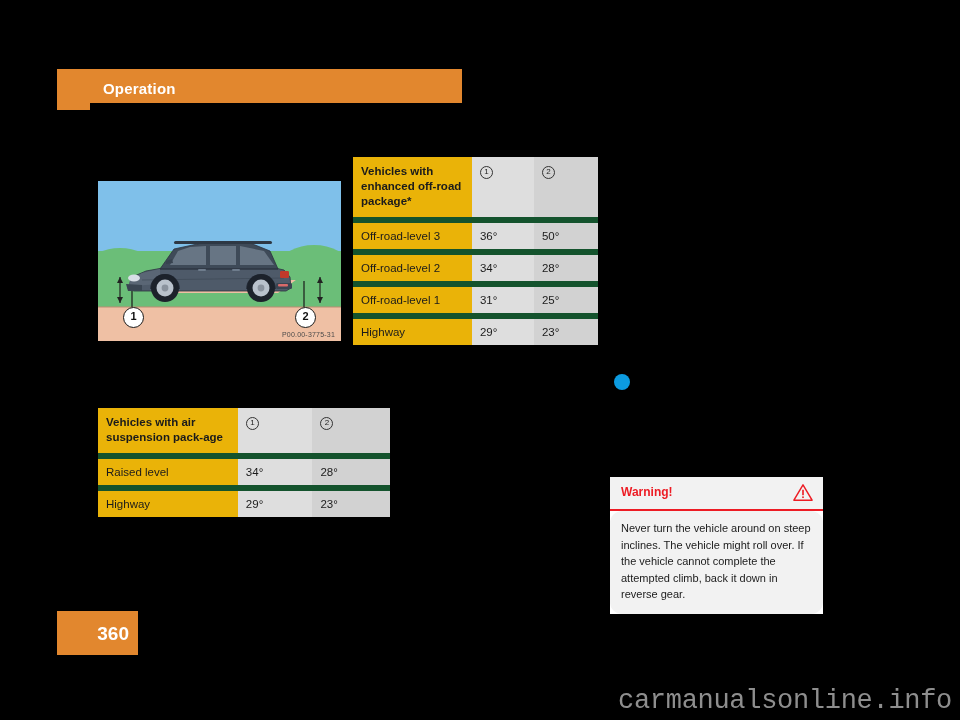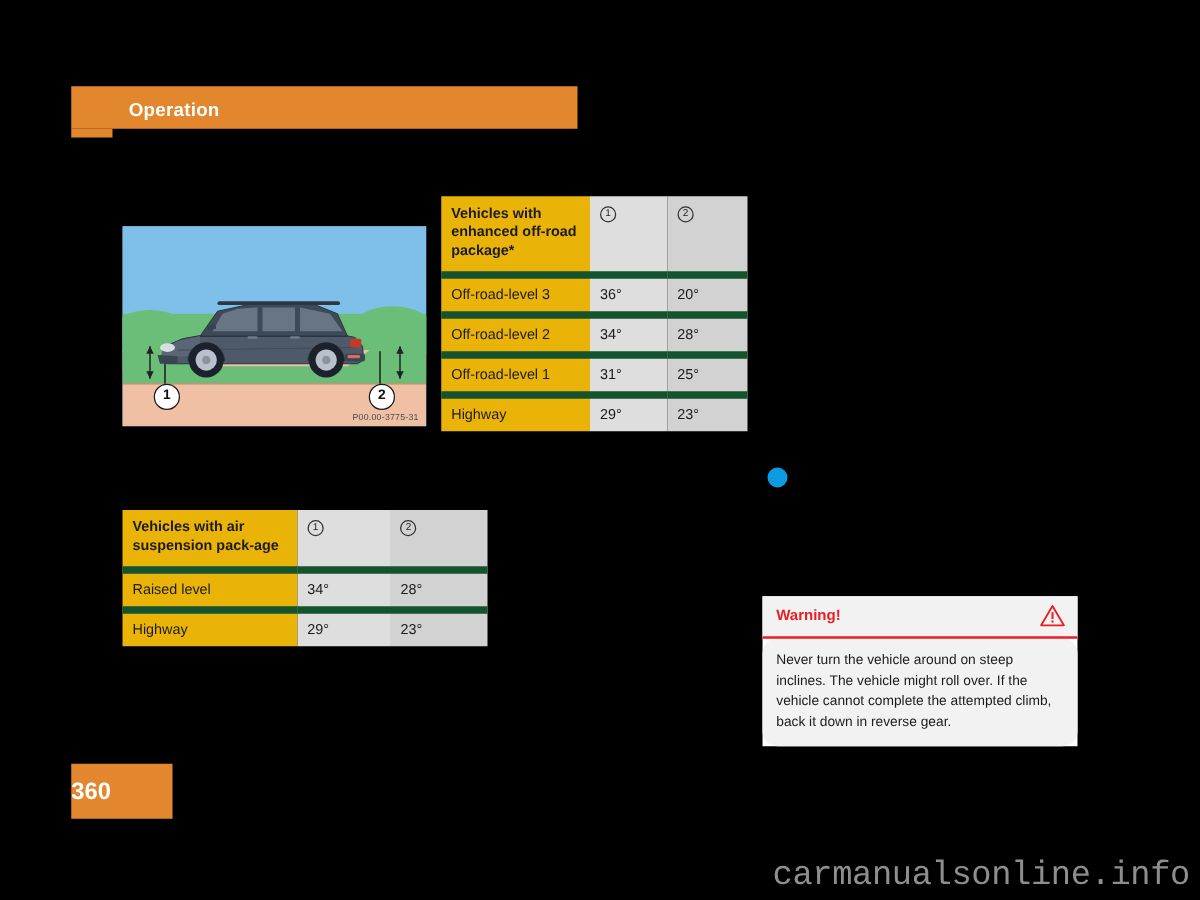--- a/index.html
+++ b/index.html
@@ -57,20 +57,21 @@
     top: 611px;
     width: 81px;
     height: 44px;
     background: #E2872E;
   }
   .page-number {
     position: absolute;
     left: 0;
     right: 9px;
     top: 12px;
+    text-align: right;
     font-size: 19px;
     font-weight: bold;
     color: #ffffff;
   }
 
   
   .illustration {
     position: absolute;
     left: 98px;
     top: 181px;
@@ -192,21 +193,21 @@
     height: 16px;
     border-radius: 50%;
     background: #0C9BE0;
   }
 
   
   .warning-box {
     position: absolute;
     left: 610px;
     top: 477px;
-    width: 252px;
+    width: 213px;
     background: #ffffff;
   }
   .warning-head {
     position: relative;
     background: #F2F2F2;
     height: 32px;
     border-bottom: 2px solid #ED1C24;
   }
   .warning-title {
     position: absolute;
@@ -339,21 +340,21 @@
         <td class="col-b hdr-num" style="width:57px;">
           <span class="circnum">1</span>
         </td>
         <td class="col-c hdr-num" style="width:60px;">
           <span class="circnum">2</span>
         </td>
       </tr>
       <tr class="rowsep">
         <td class="col-a data-cell">Off-road-level 3</td>
         <td class="col-b data-cell">36°</td>
-        <td class="col-c data-cell">20°</td>
+        <td class="col-c data-cell">50°</td>
       </tr>
       <tr class="rowsep">
         <td class="col-a data-cell">Off-road-level 2</td>
         <td class="col-b data-cell">34°</td>
         <td class="col-c data-cell">28°</td>
       </tr>
       <tr class="rowsep">
         <td class="col-a data-cell">Off-road-level 1</td>
         <td class="col-b data-cell">31°</td>
         <td class="col-c data-cell">25°</td>

